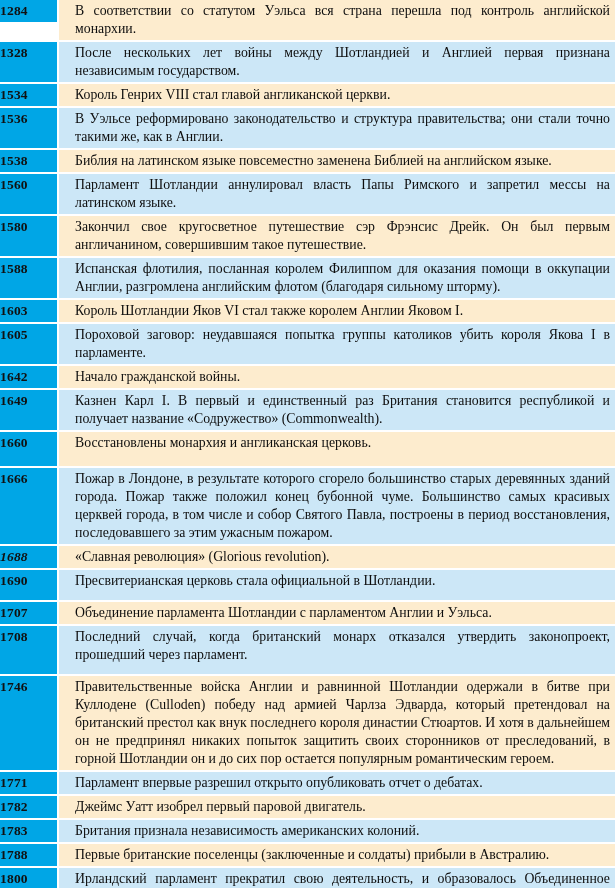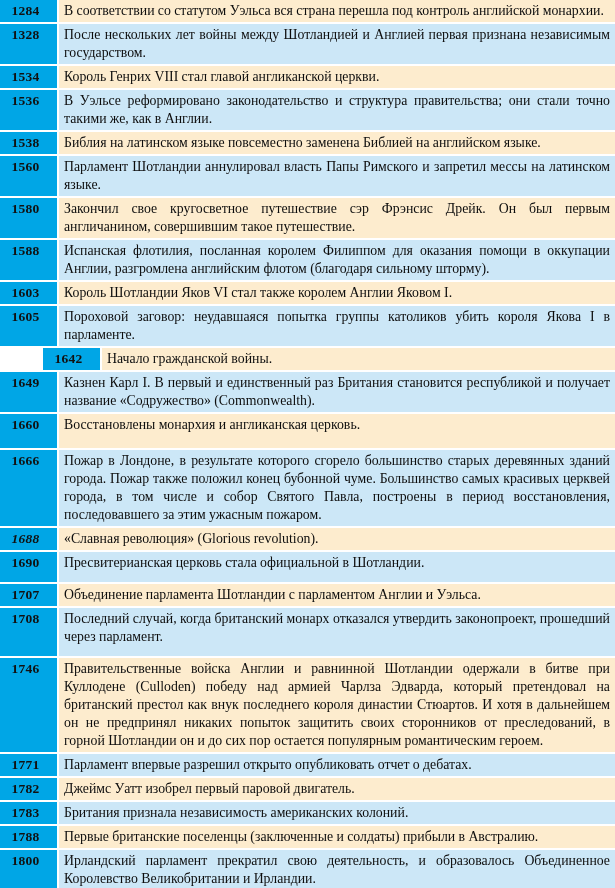--- a/index.html
+++ b/index.html
@@ -29,35 +29,35 @@
   .year-cell {
     flex: 0 0 57px;
     width: 57px;
     box-sizing: border-box;
     background: #00a6e6;
     color: #111111;
     font-family: "Liberation Serif", "DejaVu Serif", serif;
     font-weight: bold;
     font-size: 13.5px;
     line-height: 18px;
-    text-align: center;
+    text-align: left;
     padding: 2px 6px 2px 0;
     letter-spacing: 0.2px;
   }
 
   .spacer-cell {
     flex: 0 0 2px;
     width: 2px;
     background: #ffffff;
   }
 
   .text-cell {
     flex: 1 1 auto;
     box-sizing: border-box;
-    padding: 2px 5px 2px 5px;
+    padding: 2px 5px 2px 16px;
     font-family: "Liberation Serif", "DejaVu Serif", serif;
     font-size: 13.8px;
     line-height: 18px;
     color: #0d0d0d;
     text-align: justify;
     text-justify: inter-word;
     hyphens: auto;
     -webkit-hyphens: auto;
     word-spacing: -0.1px;
   }
@@ -113,21 +113,21 @@
       <div class="year-cell" style="height: 22px;">1603</div>
       <div class="spacer-cell" style="height: 22px;"></div>
       <div class="text-cell">Король Шотландии Яков VI стал также королем Англии Яковом I.</div>
     </div>
     <div class="row blue">
       <div class="year-cell" style="height: 40px;">1605</div>
       <div class="spacer-cell" style="height: 40px;"></div>
       <div class="text-cell">Пороховой заговор: неудавшаяся попытка группы католиков убить короля Якова I в парламенте.</div>
     </div>
     <div class="row cream">
-      <div class="year-cell" style="height: 22px; margin-left: 43px;">1642</div>
+      <div class="year-cell" style="height: 22px;">1642</div>
       <div class="spacer-cell" style="height: 22px;"></div>
       <div class="text-cell">Начало гражданской войны.</div>
     </div>
     <div class="row blue">
       <div class="year-cell" style="height: 40px;">1649</div>
       <div class="spacer-cell" style="height: 40px;"></div>
       <div class="text-cell">Казнен Карл I. В первый и единственный раз Британия становится республикой и получает название «Содружество» (Commonwealth).</div>
     </div>
     <div class="row cream">
       <div class="year-cell" style="height: 34px;">1660</div>

